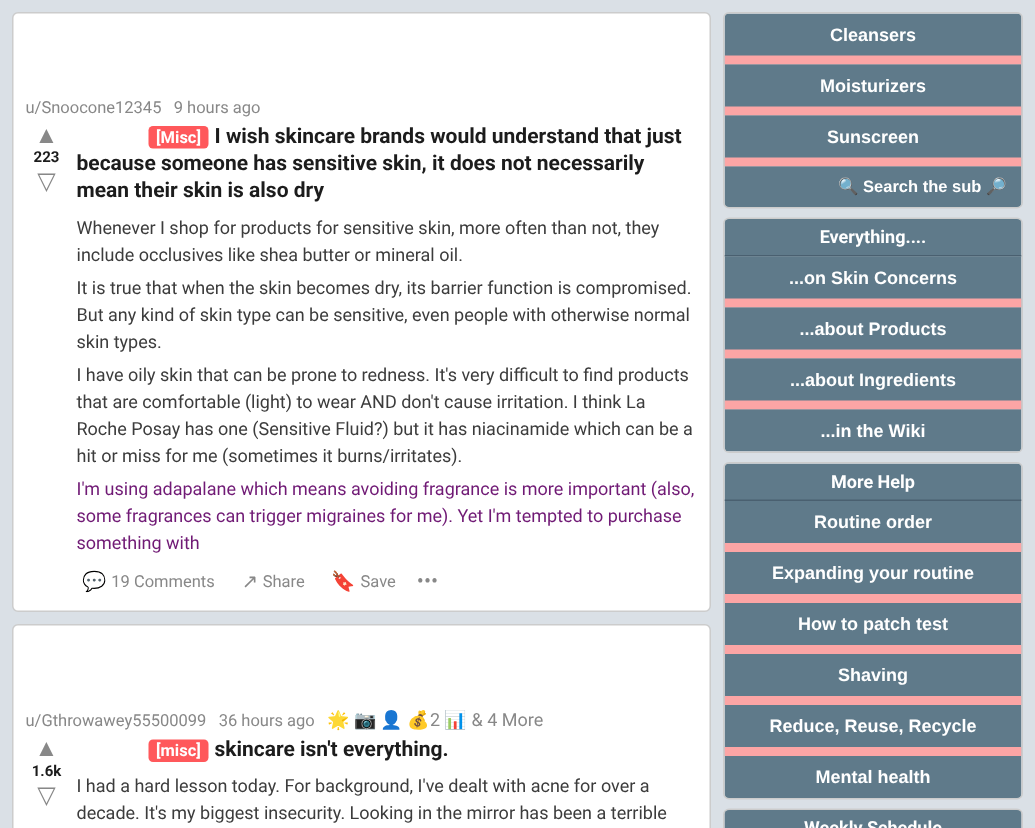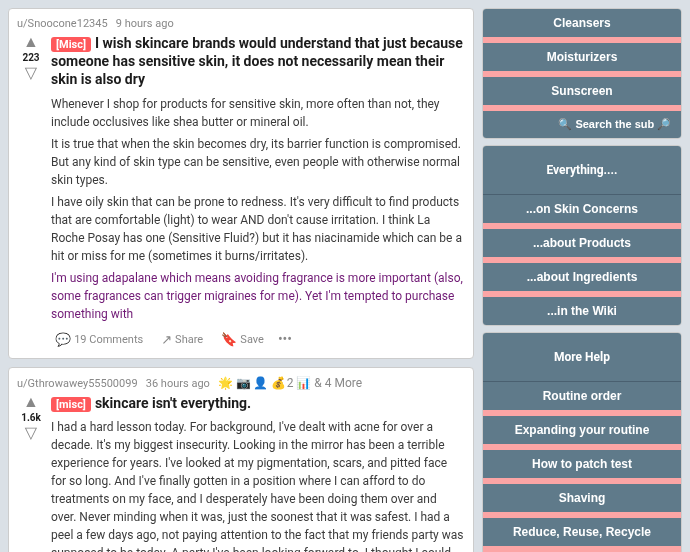--- a/index.html
+++ b/index.html
@@ -50,29 +50,31 @@
       cursor: pointer;
       color: #888;
     }
     .post-body {
       flex: 1;
     }
     .post-meta {
       font-size: 11px;
       color: #888;
       margin-bottom: 4px;
+      margin-top: 48px;
     }
     .tag-misc {
       background: #ff585b;
       color: #fff;
       border-radius: 3px;
       padding: 1px 5px;
       font-size: 11px;
       font-weight: bold;
       margin-right: 4px;
+      margin-left: 48px;
     }
     .post-title {
       font-size: 14px;
       font-weight: bold;
       color: #1c1c1c;
       line-height: 1.3;
       margin-bottom: 6px;
     }
     .post-text {
       font-size: 12px;
@@ -130,21 +132,21 @@
     }
     .sidebar-btn:last-child { border-bottom: none; }
     .sidebar-btn.search-btn {
       background: #5f7a8a;
       font-size: 11px;
       text-align: right;
     }
     .sidebar-label {
       background: #5f7a8a;
       color: #fff;
-      padding: 17px 10px;
+      padding: 5px 10px;
       font-size: 12px;
       font-weight: bold;
       text-align: center;
       border-bottom: 1px solid #4a6070;
     }
     .post-row {
       display: flex;
       gap: 6px;
     }
     .emoji-row {

